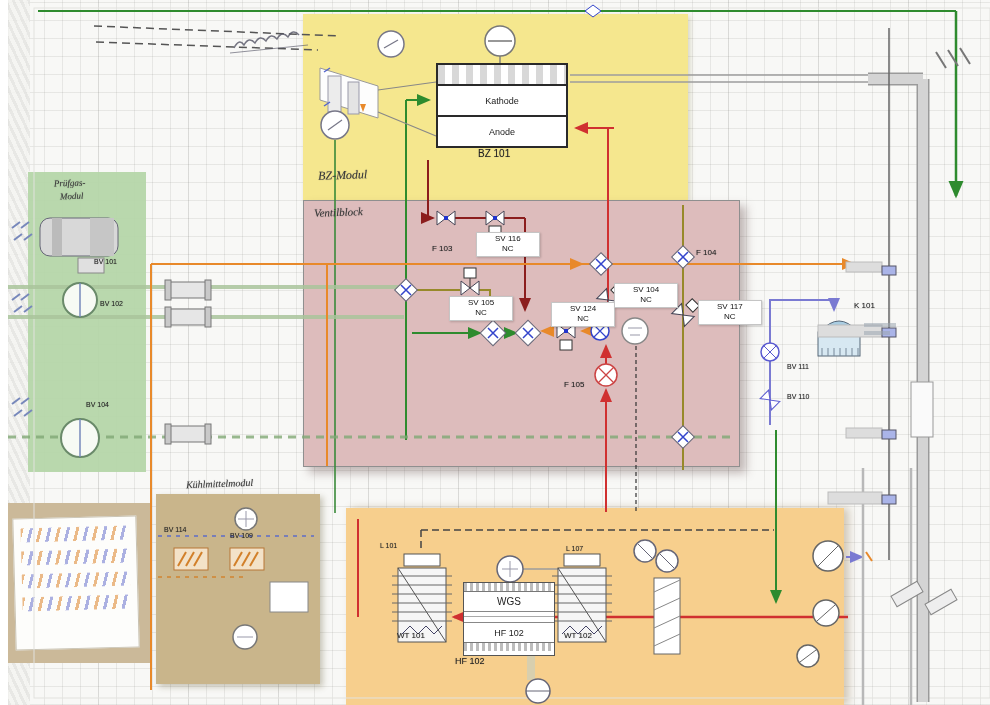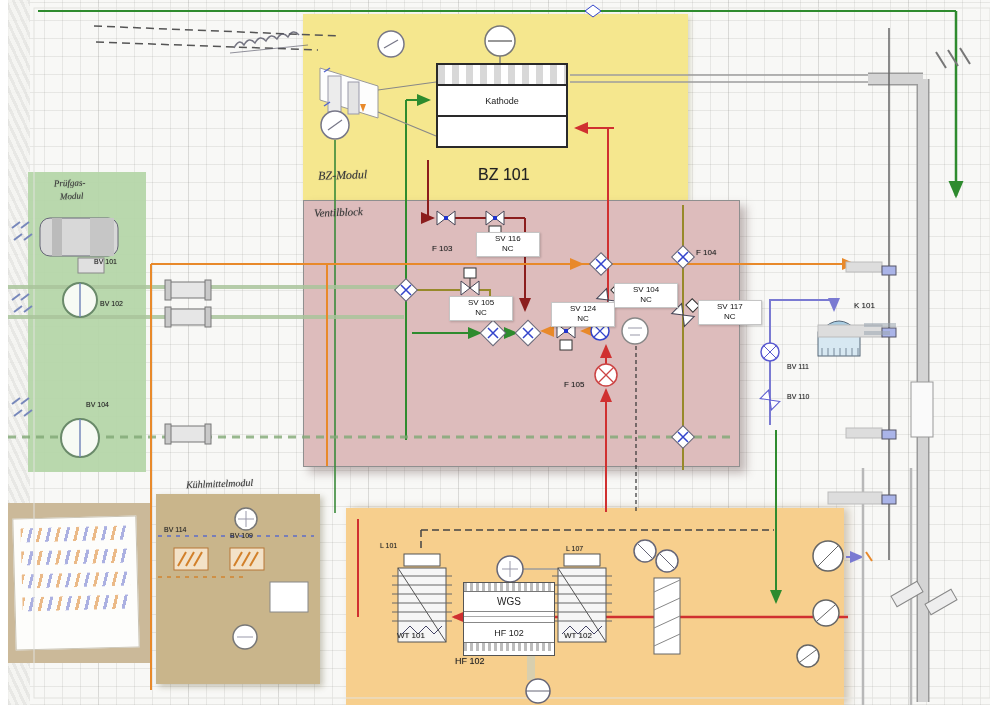--- a/index.html
+++ b/index.html
@@ -66,20 +66,21 @@
       <div class="hrow"></div>
       <div class="hrow"></div>
       <div class="hrow"></div>
     </div>
   </div>
   <div class="block" id="blk-or"></div>
 
   <div id="stack">
     <div class="r1"></div>
     <div class="r2">Kathode</div>
+    <div class="r3">Anode</div>
   </div>
 
   <div id="vessel">
     <div class="fl"></div>
     <div class="tr">WGS</div>
     <div class="mid"></div>
     <div class="br">HF 102</div>
     <div class="fl2"></div>
   </div>
 
@@ -395,21 +396,21 @@
       <rect x="918" y="596" width="30" height="12" fill="#eee" stroke="#888" transform="rotate(-30 933 602)"></rect>
     </g>
   </svg>
 
   <div class="btitle" style="left:310px;top:168px;font-size:12px">BZ-Modul</div>
   <div class="btitle" style="left:306px;top:206px;font-size:11px">Ventilblock</div>
   <div class="btitle" style="left:46px;top:178px;font-size:9px">Prüfgas-</div>
   <div class="btitle" style="left:52px;top:191px;font-size:9px">Modul</div>
   <div class="btitle" style="left:178px;top:478px;font-size:10px">Kühlmittelmodul</div>
 
-  <div class="sl" style="left:470px;top:166px;font-size:16px">BZ 101</div>
+  <div class="sl" style="left:470px;top:148px;font-size:10px">BZ 101</div>
   <div class="sl" style="left:424px;top:244px">F 103</div>
   <div class="sl" style="left:688px;top:248px">F 104</div>
   <div class="sl" style="left:556px;top:380px">F 105</div>
 
   <div class="lblbox" style="left:468px;top:232px">
     <div>SV 116</div>
     <div>NC</div>
   </div>
   <div class="lblbox" style="left:441px;top:296px">
     <div>SV 105</div>

